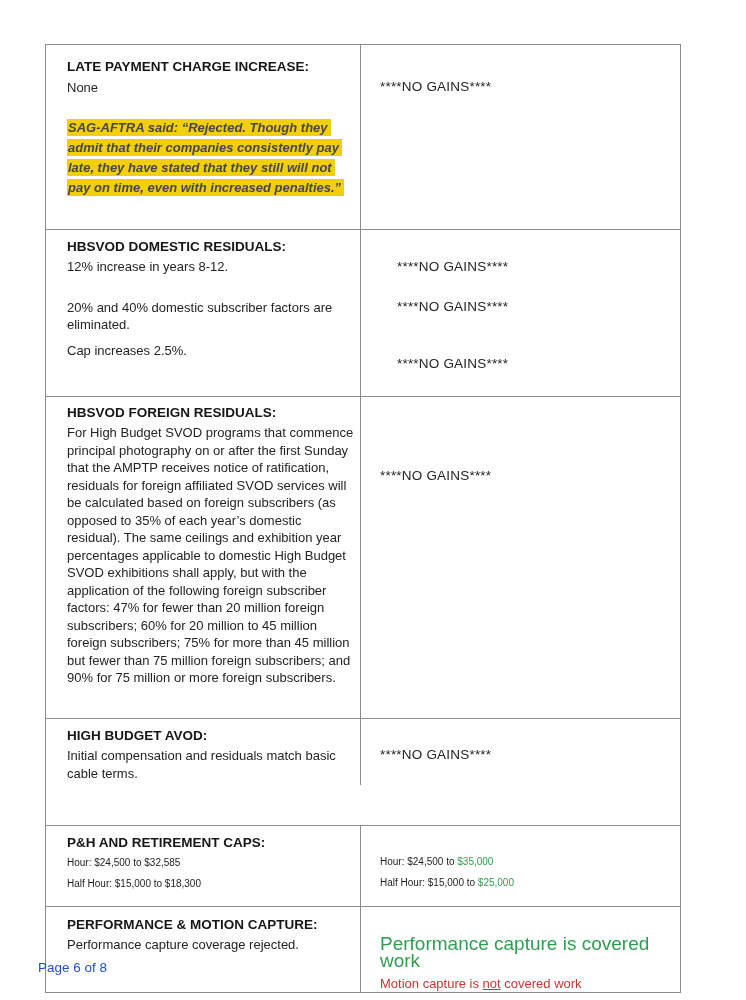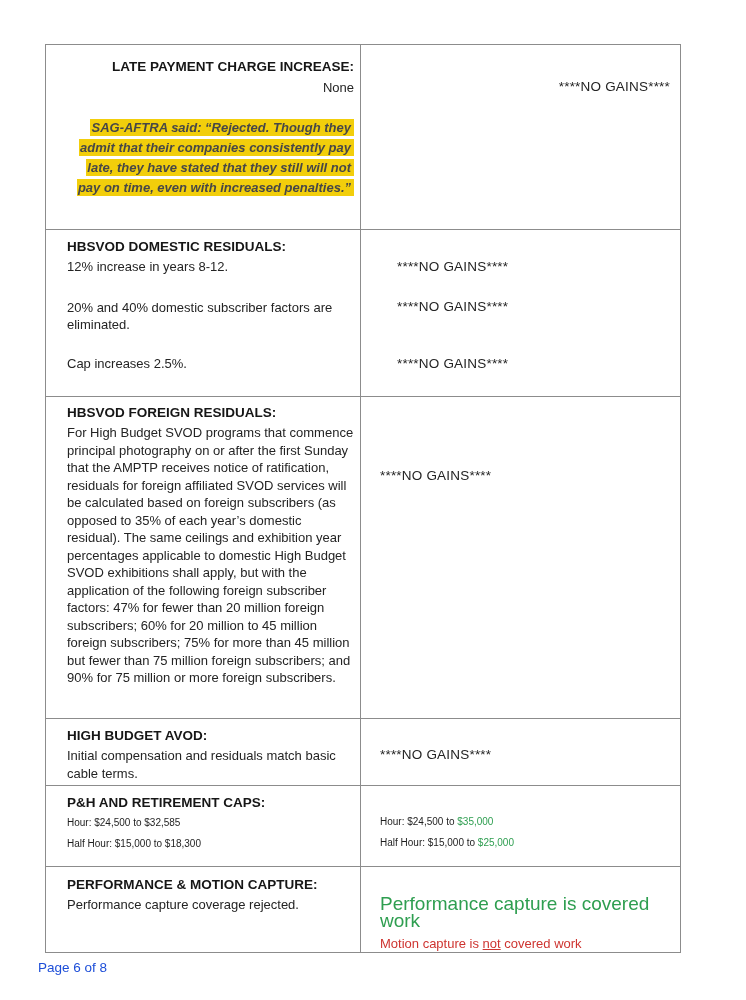--- a/index.html
+++ b/index.html
@@ -18,45 +18,45 @@
   }
   .row { display:grid; grid-template-columns:315px 1fr; }
   .row + .row { border-top:1px solid #8c8c8c; }
   .cl { border-right:1px solid #8c8c8c; padding:0 6px 0 21px; }
   .cr { padding:0 10px 0 19px; }
 
   .r1 { min-height:184px; }
   .r2 { min-height:167px;gap:17px; }
   .r3 { min-height:322px; }
   .r4 { min-height:67px; }
-  .r5 { min-height:81px; }
+  .r5 { min-height:81px;margin-top:40px; }
   .r6 { min-height:71px; }
 
   .hd { font-weight:bold; font-size:13.5px; line-height:18px; color:#161616; }
   .body { font-size:13px; line-height:17.5px; color:#242424; }
   .ng { font-size:13.5px; line-height:17px; letter-spacing:0.2px; color:#242424; }
 
   
-  .r1 .cl, .r1 .cr { padding-top:13px;text-align:right; }
+  .r1 .cl, .r1 .cr { padding-top:13px; }
   .r1 .none { margin-top:3px; }
   .r1 .quote { margin-top:21px; font-size:13px; line-height:20px; }
   .hl {
     background:var(--hl,#F2CE0B);
     color:#474747;
     font-weight:bold; font-style:italic;
     padding:1px 3px 1px 1px;
     -webkit-box-decoration-break:clone; box-decoration-break:clone;
   }
   .r1 .cr .ng { margin-top:20px; }
 
   
   .r2 .cl, .r2 .cr { padding-top:8px; }
   .r2 .it1 { margin-top:2px; }
   .r2 .it2 { margin-top:23px; }
-  .r2 .it3 { margin-top:21px; }
+  .r2 .it3 { margin-top:8px; }
   .r2 .ng1 { margin-top:20px; }
   .r2 .ng2 { margin-top:23px; }
   .r2 .ng3 { margin-top:40px; }
 
   
   .r3 .cl, .r3 .cr { padding-top:7px; }
   .r3 .body { margin-top:2px; }
   .r3 .cr .ng { margin-top:63px; }
 
   

